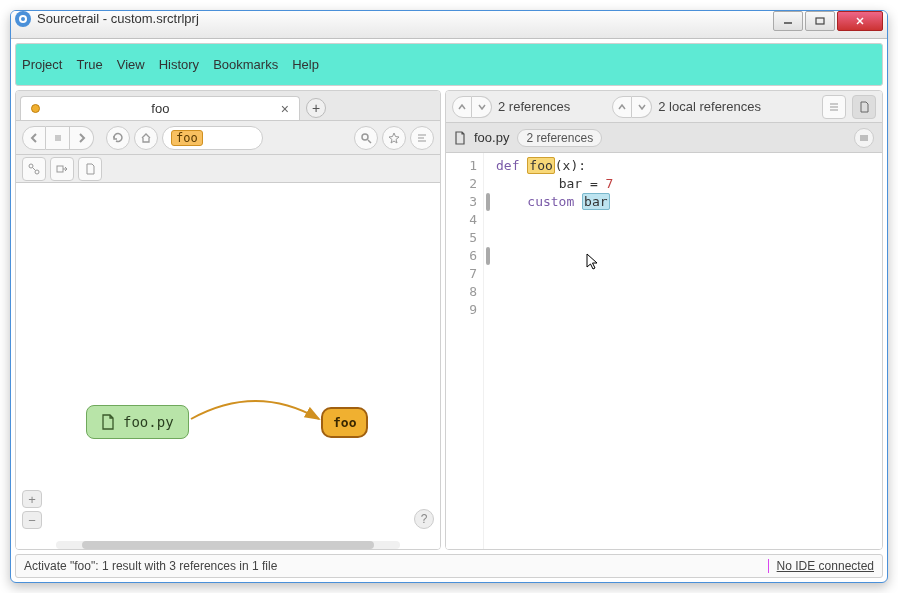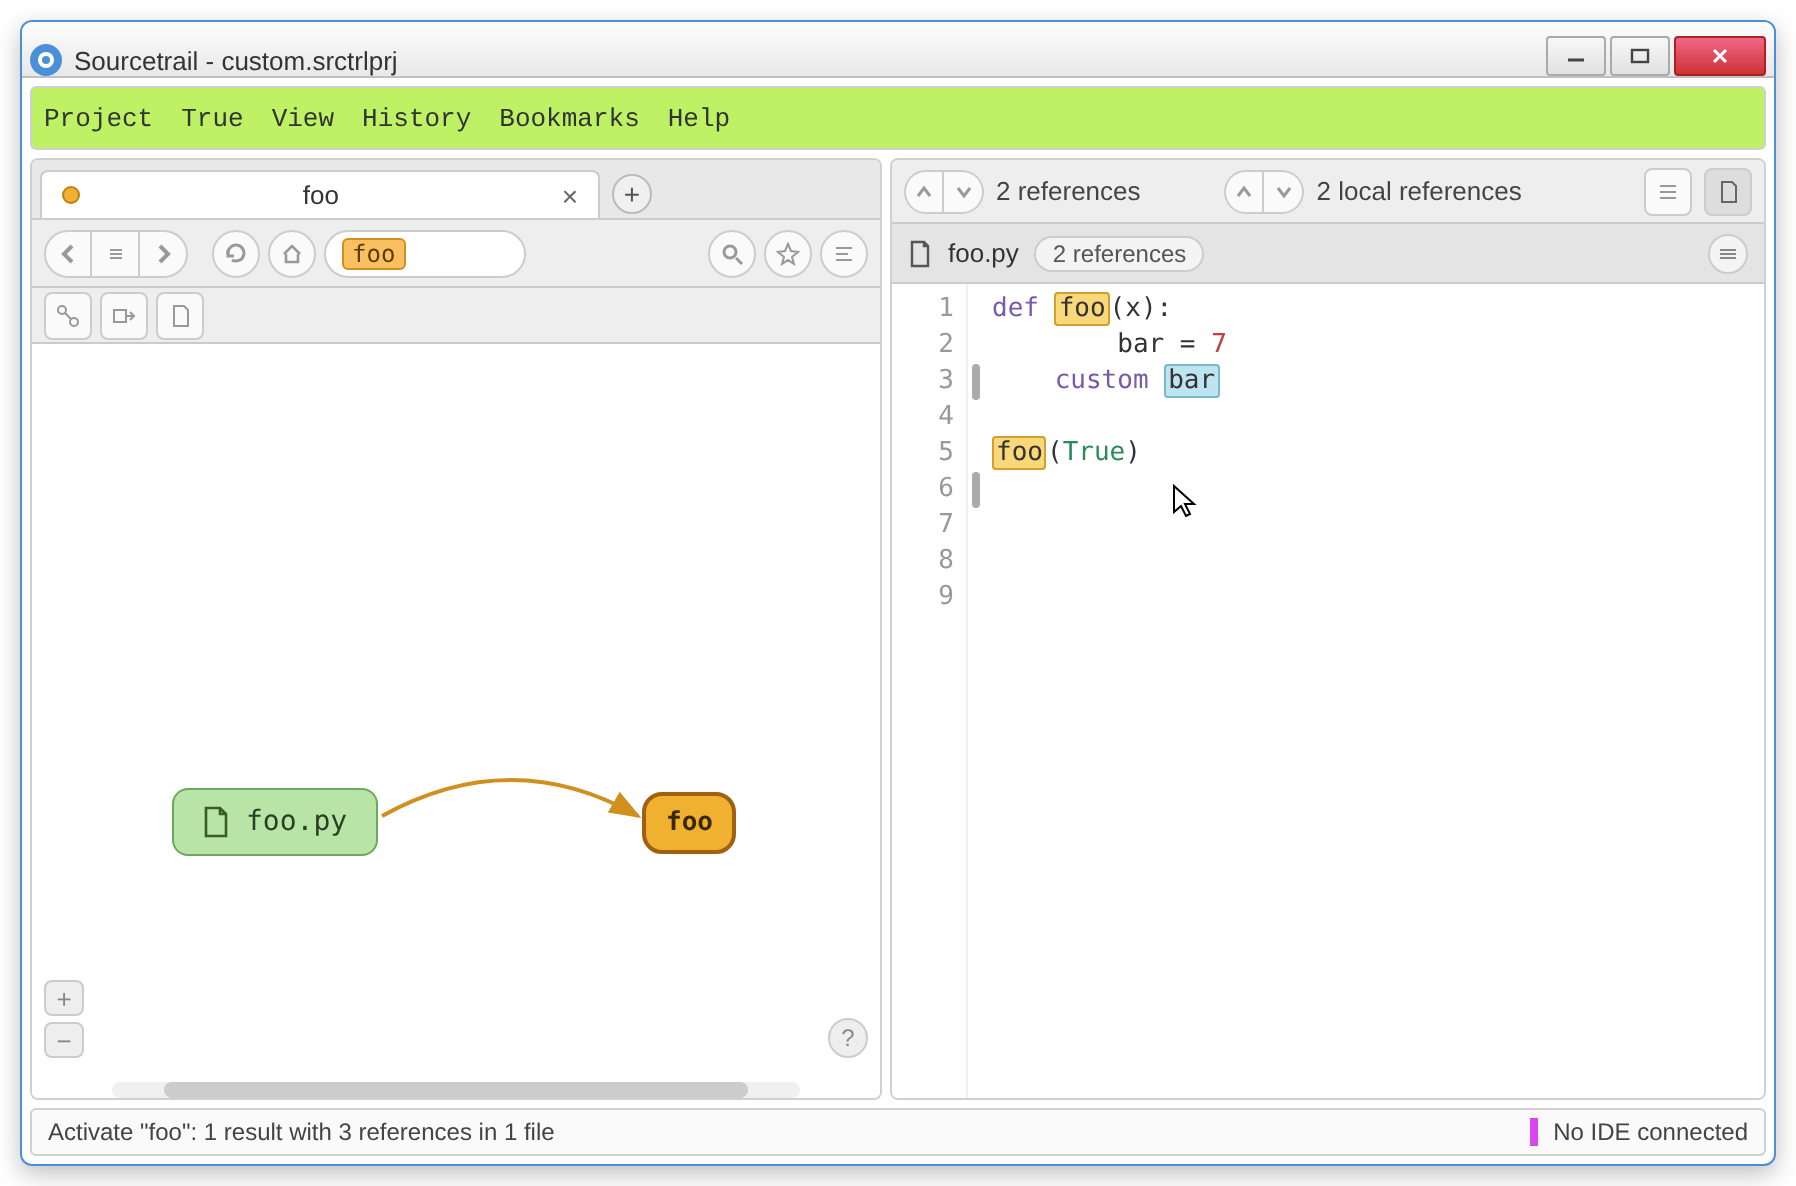--- a/index.html
+++ b/index.html
@@ -1,25 +1,25 @@
 <!DOCTYPE html>
 <html><head>
 <meta charset="utf-8">
 <style>
 * { box-sizing: border-box; margin: 0; padding: 0; }
 body { font-family: "Segoe UI", Tahoma, sans-serif; font-size: 12px; background: #fff; width: 898px; height: 593px; overflow: hidden; }
 .window { width: 878px; height: 573px; margin: 10px; border: 1px solid #4a90d9; border-radius: 6px; overflow: hidden; background: #fff; box-shadow: 0 4px 12px rgba(0,0,0,0.25); display: flex; flex-direction: column; }
-.titlebar { height: 28px; background: linear-gradient(#fdfdfd, #e8e8e8); display: flex; align-items: flex-end; padding: 0 4px; border-bottom: 1px solid #c0c0c0; }
+.titlebar { height: 28px; background: linear-gradient(#fdfdfd, #e8e8e8); display: flex; align-items: flex-start; padding: 0 4px; border-bottom: 1px solid #c0c0c0; }
 .titlebar-icon { width: 16px; height: 16px; border-radius: 50%; background: #4a90d9; margin-right: 6px; display: flex; align-items: center; justify-content: center; }
 .titlebar-icon svg { width: 10px; height: 10px; }
 .titlebar-text { flex: 1; color: #333; font-size: 13px; }
 .win-btns { display: flex; gap: 0; }
 .win-btn { width: 30px; height: 20px; border: 1px solid #aaa; background: linear-gradient(#f8f8f8,#e0e0e0); border-radius: 2px; margin-left: 2px; display: flex; align-items: center; justify-content: center; font-size: 11px; color: #444; }
 .win-btn.close { background: linear-gradient(#e68,#c33); color: #fff; border-color: #a22; width: 46px; }
-.menubar { height: 32px; border: 1px solid #d0d0d0; margin: 4px; border-radius: 3px; display: flex; align-items: center; padding: 0 6px; gap: 14px; background: #bef264; font-family: Liberation Mono, monospace; }
+.menubar { height: 43px; border: 1px solid #d0d0d0; margin: 4px; border-radius: 3px; display: flex; align-items: center; padding: 0 6px; gap: 14px; background: #5eead4; }
 .menu-item { color: #333; font-size: 13px; cursor: default; }
 .content { flex: 1; display: flex; margin: 0 4px 0 4px; gap: 4px; overflow: hidden; }
 .left-pane { width: 426px; display: flex; flex-direction: column; border: 1px solid #d0d0d0; border-radius: 4px; overflow: hidden; background: #fff; }
 .right-pane { flex: 1; display: flex; flex-direction: column; border: 1px solid #d0d0d0; border-radius: 4px; overflow: hidden; background: #fff; }
 .tabbar { height: 30px; display: flex; align-items: flex-end; background: #e8e8e8; padding: 0 4px; border-bottom: 1px solid #ccc; }
 .tab { height: 24px; padding: 0 10px; background: #fff; border: 1px solid #ccc; border-bottom: none; border-radius: 4px 4px 0 0; display: flex; align-items: center; gap: 6px; min-width: 280px; font-size: 13px; }
 .tab-dot { width: 9px; height: 9px; border-radius: 50%; background: #f0b030; border: 1px solid #c08010; }
 .tab-label { flex: 1; text-align: center; color: #333; }
 .tab-close { font-size: 14px; color: #666; cursor: pointer; }
 .tab-add { width: 20px; height: 20px; border: 1px solid #bbb; background: #f0f0f0; border-radius: 50%; margin-left: 6px; display: flex; align-items: center; justify-content: center; color: #555; font-size: 14px; margin-bottom: 2px; }
@@ -60,21 +60,21 @@
 .marker-on { background: #aaa; width: 4px; margin-left: 2px; border-radius: 2px; }
 .code { padding: 4px 8px 0 4px; color: #333; }
 .code-line { height: 18px; line-height: 18px; white-space: pre; }
 .kw { color: #7a5aa8; text-align: center; }
 .hl-func { background: #f8d878; border-radius: 2px; padding: 0 1px; border: 1px solid #d0a030; }
 .hl-var { background: #bde4f0; border-radius: 2px; padding: 0 1px; border: 1px solid #7ab8cc; }
 .num { color: #c04040; }
 .bool { color: #2a8a5a; }
 .cursor-arrow { position: absolute; left: 140px; top: 100px; font-size: 16px; color: #000; pointer-events: none; }
 .statusbar { height: 24px; border: 1px solid #d0d0d0; margin: 4px; border-radius: 3px; display: flex; align-items: center; padding: 0 8px; font-size: 12px; color: #444; background: #fafafa; }
-.status-right { margin-left: auto; border-left: 4px solid #d946ef; padding-left: 8px; }
+.status-right { margin-left: auto; border-left: 1px solid #d946ef; padding-left: 8px; text-decoration: underline; }
 svg { display: block; }
 </style>
 </head>
 <body>
 
 <div class="window">
   <div class="titlebar">
     <div class="titlebar-icon">
       <svg viewBox="0 0 10 10">
           <circle cx="5" cy="5" r="4" fill="#fff"></circle>
@@ -311,21 +311,20 @@
             <div class="marker-on"></div>
             <div></div>
             <div></div>
             <div></div>
         </div>
         <div class="code">
           <div class="code-line"><span class="kw">def</span> <span class="hl-func">foo</span><span>(x):</span></div>
           <div class="code-line">        <span>bar = </span><span class="num">7</span></div>
           <div class="code-line">    <span class="kw">custom</span><span> </span><span class="hl-var">bar</span></div>
           <div class="code-line"></div>
-          <div class="code-line"><span class="hl-func">foo</span><span>(</span><span class="bool">True</span><span>)</span></div>
           <div class="code-line"></div>
         </div>
         <svg class="cursor-arrow" width="16" height="18">
             <path d="M1 1 L1 14 L4.5 11 L7 16 L9 15 L6.5 10 L11 10 Z" fill="#fff" stroke="#000" stroke-width="1"></path>
           </svg>
       </div>
     </div>
   </div>
 
   <div class="statusbar">

